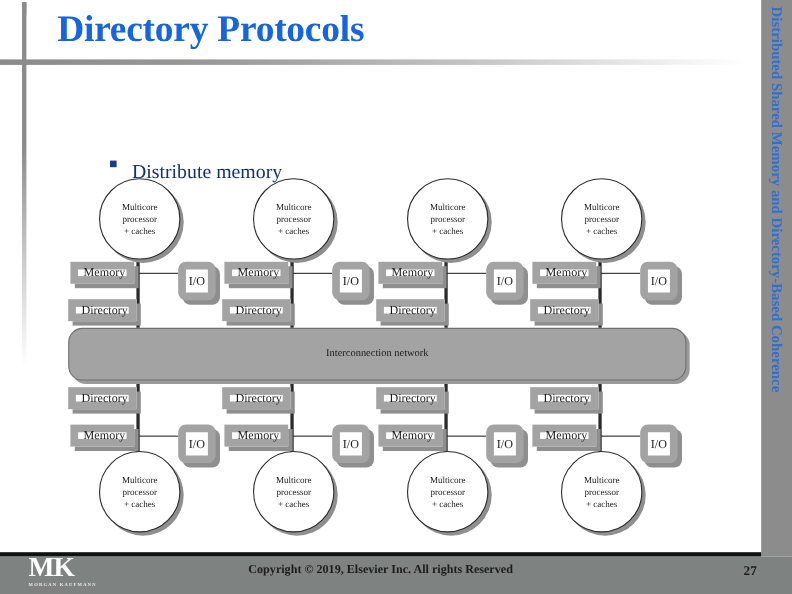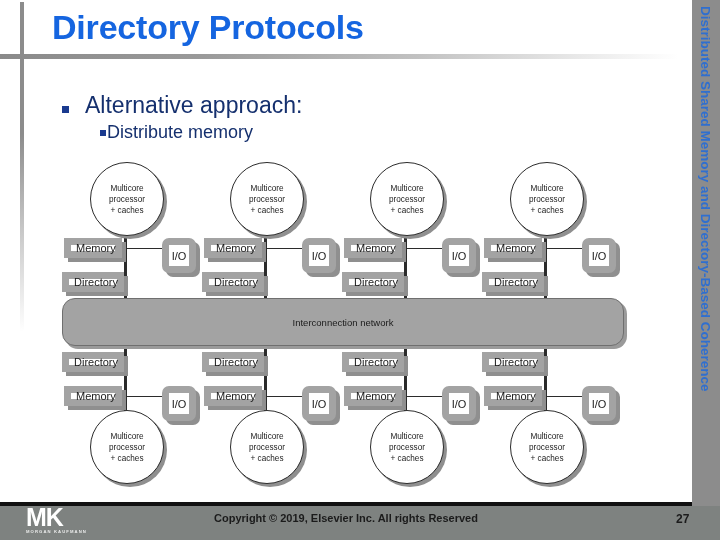--- a/index.html
+++ b/index.html
@@ -3,21 +3,21 @@
 <meta charset="utf-8">
 <style>
   html,body{margin:0;padding:0;}
   body{
     width:720px;height:540px;
     background:#ffffff;
     font-family:"Liberation Sans", sans-serif;
     overflow:hidden;
     position:relative;
   }
-  .slide{position:absolute;inset:0;width:720px;height:540px;background:#fff;}
+  .slide{position:absolute;inset:0;width:720px;height:540px;background:#fff;font-family:Liberation Serif, serif;}
 
   
   .vrule{
     position:absolute;left:20px;top:2px;width:4px;height:330px;
     background:linear-gradient(to bottom,#8c8c8c 0%,#8c8c8c 40%,#c9c9c9 70%,#ffffff 100%);
   }
   .vrule-top{
     position:absolute;left:20px;top:2px;width:4px;height:12px;background:#8c8c8c;
   }
   .hrule{
@@ -31,22 +31,22 @@
     font-size:34px;font-weight:bold;color:#1565e0;
     letter-spacing:-0.2px;white-space:nowrap;
   }
 
   
   .bullet-l1{
     position:absolute;left:62px;top:92px;
     display:flex;align-items:baseline;gap:16px;
   }
   .bullet-l2{
-    position:absolute;left:100px;top:122px;
-    display:flex;align-items:center;gap:1px;
+    position:absolute;left:100px;top:146px;
+    display:flex;align-items:flex-start;gap:14px;
   }
   .sq{display:inline-block;background:#1a3a8f;flex:none;}
   .sq1{width:7px;height:7px;}
   .sq2{width:6px;height:6px;}
   .btxt1{font-size:23px;color:#15306e;white-space:nowrap;}
   .btxt2{font-size:18px;color:#15306e;white-space:nowrap;}
 
   
   .sidebar{
     position:absolute;right:0;top:0;width:28px;height:506px;
@@ -116,24 +116,20 @@
 <body>
 
 <div class="slide">
 
   <div class="vrule"></div>
   <div class="vrule-top"></div>
   <div class="hrule"></div>
 
   <div class="title">Directory Protocols</div>
 
-  <div class="bullet-l1">
-    <span class="sq sq1"></span>
-    <span class="btxt1">Alternative approach:</span>
-  </div>
   <div class="bullet-l2">
     <span class="sq sq2"></span>
     <span class="btxt2">Distribute memory</span>
   </div>
 
   <div class="diagram" id="diagram">
       <div class="node-circle" style="left: 28px; top: 0px;">
         <span>Multicore</span>
         <span>processor</span>
         <span>+ caches</span>

